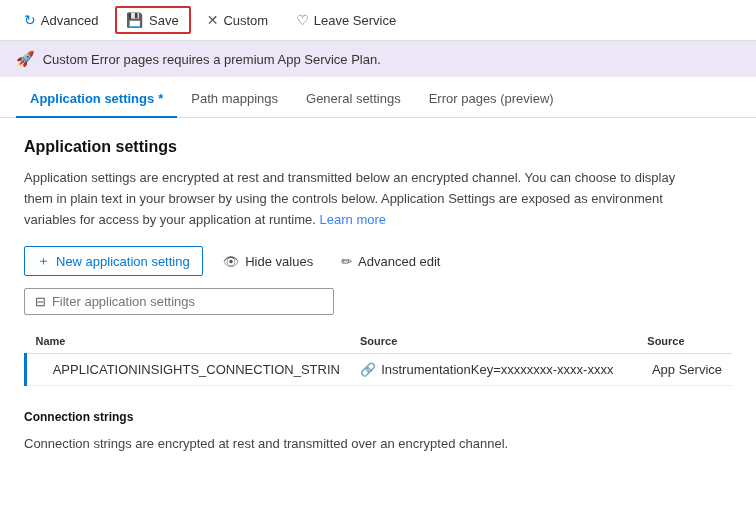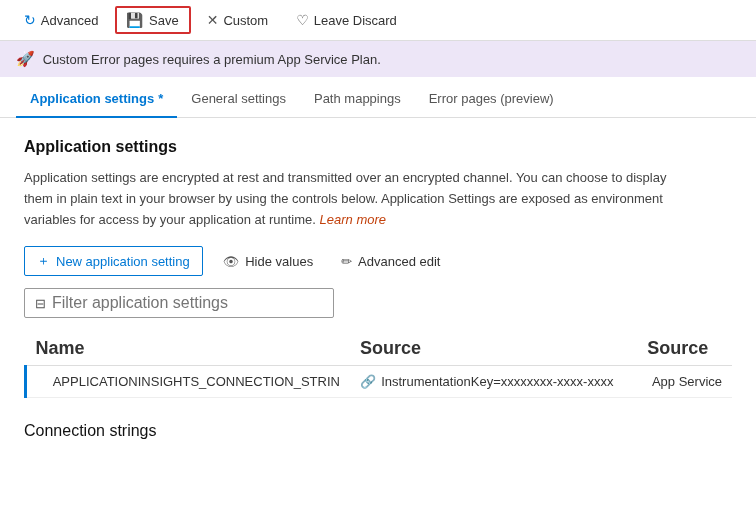--- a/index.html
+++ b/index.html
@@ -40,21 +40,21 @@
     .tab-asterisk { color: #0078d4; }
 
     
     .content { padding: 20px 24px; }
 
     .section-title { font-size: 16px; font-weight: 700; color: #111; margin-bottom: 12px; }
 
     .description {
       font-size: 13px; color: #444; line-height: 1.6; margin-bottom: 16px;
     }
-    .description a { color: #c2410c; text-decoration: none; font-style: italic; }
+    .description a { color: #3b82f6; text-decoration: none; }
 
     
     .actions-row {
       display: flex; align-items: center; gap: 12px; margin-bottom: 12px; flex-wrap: wrap;
     }
     .btn-new-setting {
       display: flex; align-items: center; gap: 6px;
       padding: 5px 12px; border: 1.5px solid #0078d4; background: #fff;
       color: #0078d4; cursor: pointer; font-size: 13px; border-radius: 2px; font-weight: 500;
     }
@@ -66,41 +66,41 @@
     .btn-text-action-icon { color: #555; }
 
     
     .filter-row { margin-bottom: 14px; }
     .filter-input-wrap {
       display: flex; align-items: center; gap: 6px;
       border: 1px solid #999; padding: 5px 10px; width: 310px; border-radius: 2px;
       background: #fff;
     }
     .filter-input-wrap input {
-      border: none; outline: none; font-size: 16px; color: #15803d; width: 100%; background: transparent;
+      border: none; outline: none; font-size: 13px; color: #15803d; width: 100%; background: transparent;
     }
     .filter-icon { color: #555; }
 
     
     .settings-table { width: 100%; border-collapse: collapse; }
     .settings-table thead tr { border-bottom: 1px solid #ddd; }
     .settings-table th {
-      text-align: left; font-size: 18px; font-weight: 600; color: #333;
+      text-align: left; font-size: 11px; font-weight: 600; color: #333;
       padding: 6px 10px 6px 10px;
     }
     .settings-table tbody tr { border-bottom: 1px solid #eee; }
     .settings-table td {
       padding: 8px 10px; font-size: 13px; color: #333;
     }
     .value-cell { display: flex; align-items: center; gap: 5px; color: #333; }
     .link-icon { color: #0078d4; }
 
     
     .conn-section { margin-top: 24px; }
-    .conn-title { font-size: 16px; font-weight: 400; color: #111; margin-bottom: 10px; }
+    .conn-title { font-size: 12px; font-weight: 700; color: #111; margin-bottom: 10px; }
     .conn-desc { font-size: 13px; color: #444; line-height: 1.6; }
 
     
     .data-row-bordered { border-left: 3px solid #0078d4; text-align: right; }
   </style>
 </head>
 <body>
 
 <div class="toolbar">
   <button class="toolbar-btn">
@@ -110,50 +110,50 @@
   <button class="toolbar-btn save-highlighted">
     <span class="toolbar-btn-icon">💾</span>
     <span>Save</span>
   </button>
   <button class="toolbar-btn discard-icon-color">
     <span class="toolbar-btn-icon">✕</span>
     <span>Custom</span>
   </button>
   <button class="toolbar-btn feedback-icon-color">
     <span class="toolbar-btn-icon">♡</span>
-    <span>Leave Discard</span>
+    <span>Leave Service</span>
   </button>
 </div>
 
 <div class="banner">
   <span class="banner-icon">🚀</span>
   <span>Custom Error pages requires a premium App Service Plan.</span>
 </div>
 
 <div class="tabs">
   <div class="tab active">
     <span>Application settings</span>
     <span class="tab-asterisk">*</span>
   </div>
   <div class="tab">
+    <span>Path mappings</span>
+  </div>
+  <div class="tab">
     <span>General settings</span>
-  </div>
-  <div class="tab">
-    <span>Path mappings</span>
   </div>
   <div class="tab">
     <span>Error pages (preview)</span>
   </div>
 </div>
 
 <div class="content">
   <div class="section-title">Application settings</div>
 
   <div class="description">
-    <span>Application settings are encrypted at rest and transmitted over an encrypted channel. You can choose to display</span>
+    <span>Application settings are encrypted at rest and transmitted below an encrypted channel. You can choose to display</span>
     <br>
     <span>them in plain text in your browser by using the controls below. Application Settings are exposed as environment</span>
     <br>
     <span>variables for access by your application at runtime.</span>
     <a href="#">Learn more</a>
   </div>
 
   <div class="actions-row">
     <button class="btn-new-setting">
       <span>＋</span>
@@ -193,14 +193,15 @@
             <span>InstrumentationKey=xxxxxxxx-xxxx-xxxx</span>
           </div>
         </td>
         <td>App Service</td>
       </tr>
     </tbody>
   </table>
 
   <div class="conn-section">
     <div class="conn-title">Connection strings</div>
+    <div class="conn-desc">Connection strings are encrypted at rest and transmitted over an encrypted channel.</div>
   </div>
 </div>
 
 </body></html>

